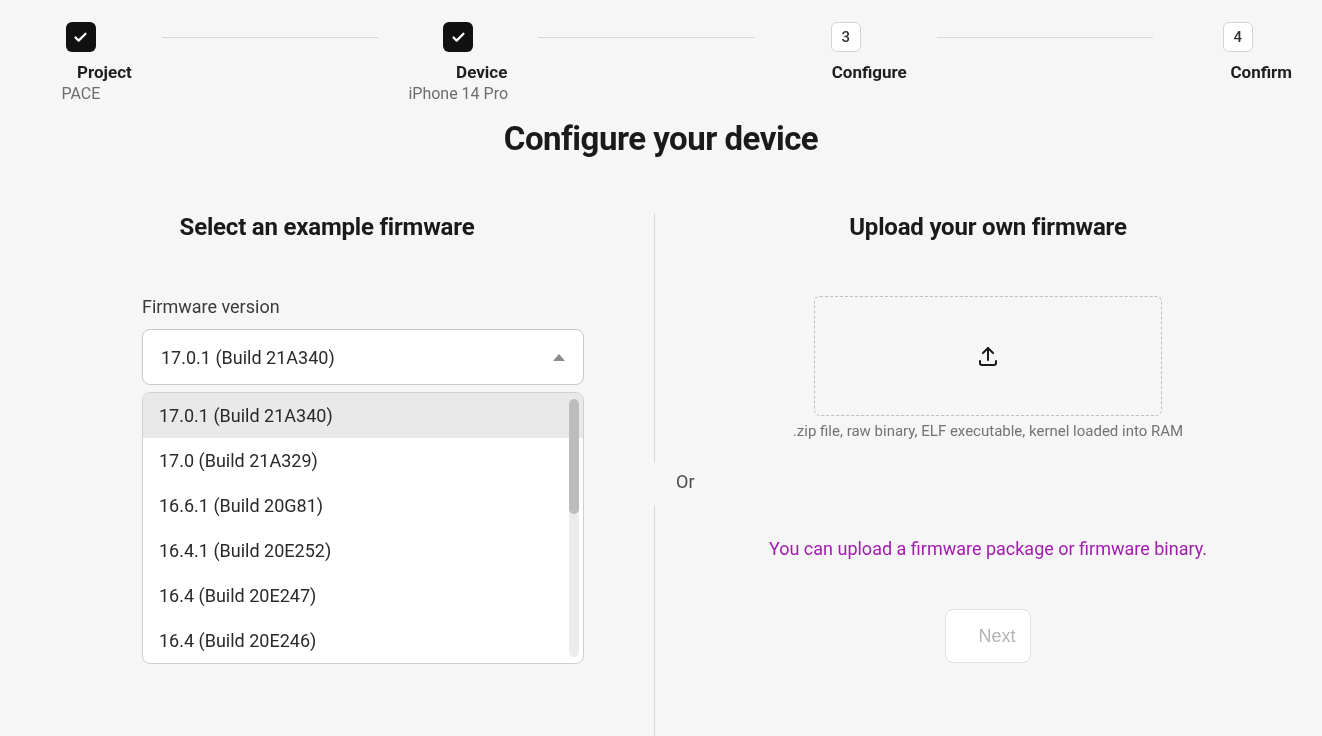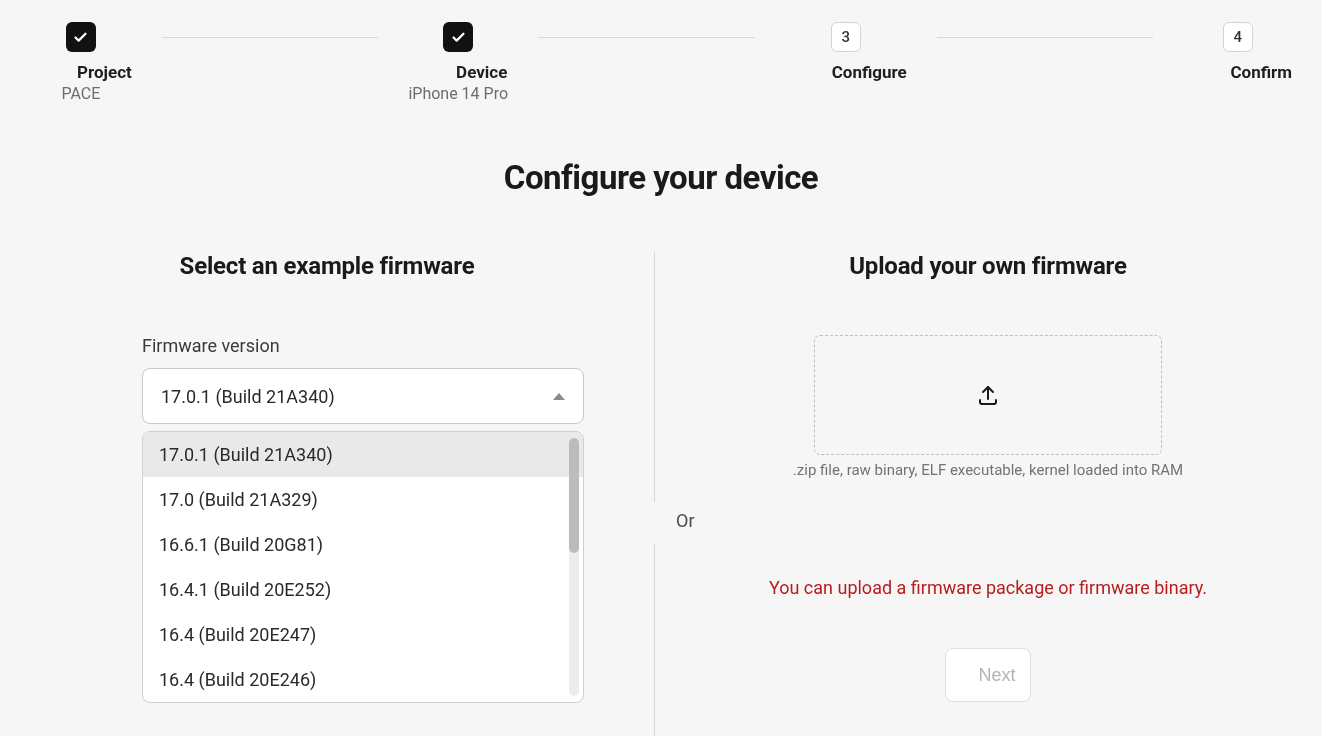--- a/index.html
+++ b/index.html
@@ -59,21 +59,21 @@
     height: 1px;
     background: #d8d8d8;
     margin: 15px 30px 0 30px;
   }
 
   
   .page-title {
     text-align: center;
     font-size: 33px;
     font-weight: 700;
-    margin-top: 55px;
+    margin-top: 16px;
     letter-spacing: -0.5px;
   }
 
   
   .cols {
     display: flex;
     margin-top: 55px;
     position: relative;
     height: 540px;
   }
@@ -209,21 +209,21 @@
     margin-top: 4px;
     font-size: 15px;
     color: #737373;
     text-align: center;
     width: 400px;
     line-height: 1.55;
   }
   .dz-note {
     margin-top: 95px;
     font-size: 18px;
-    color: #b91c1c;
+    color: #a21caf;
     text-align: center;
   }
   .next-btn {
     margin-top: 50px;
     width: 86px;
     height: 54px;
     border: 1px solid #e0e0e0;
     background: #fff;
     border-radius: 8px;
     font-size: 18px;

